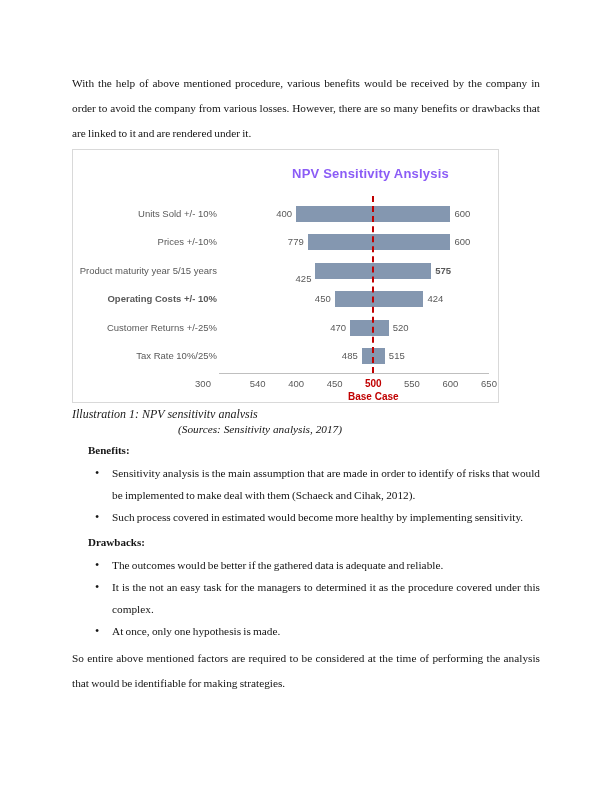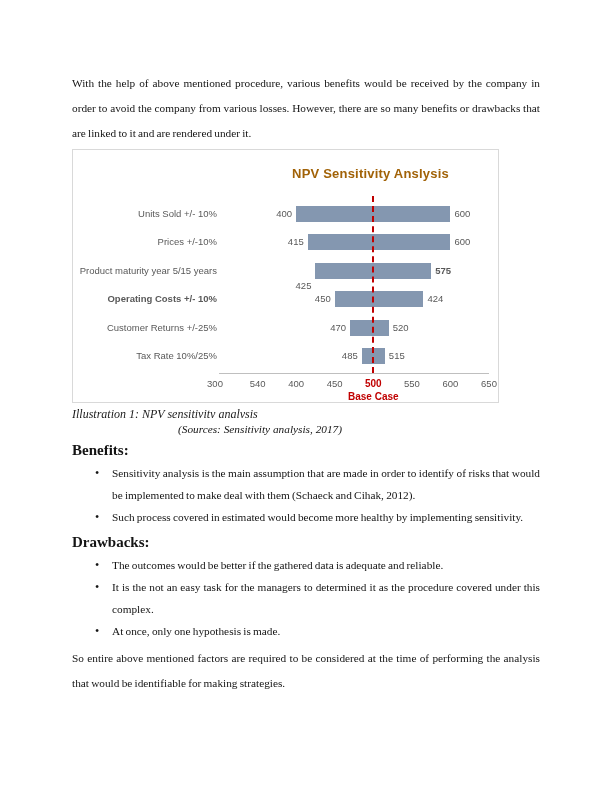--- a/index.html
+++ b/index.html
@@ -11,40 +11,40 @@
   }
   .body-text{margin:0; line-height:25px; text-align:justify; word-spacing:-0.6px;font-family:Liberation Serif, serif;}
   .figure{
     margin-top:3px; width:427px; height:254px; box-sizing:border-box;
     border:1px solid #d9d9d9; background:#ffffff; position:relative;
   }
   .chart{position:absolute; left:0; top:0; right:0; bottom:0;
     font-family:"Liberation Sans","DejaVu Sans",sans-serif;}
   .chart-title{
     position:absolute; left:170px; right:0; top:16px; text-align:center;
-    font-weight:bold; font-size:13px; color:#a16207; letter-spacing:.2px;
+    font-weight:bold; font-size:13px; color:#8b5cf6; letter-spacing:.2px;
   }
   .cat{position:absolute; left:4px; width:140px; text-align:right;
     font-size:9.5px; color:#595959; line-height:12px;}
   .bar{position:absolute; height:16px;}
   .vlabel{position:absolute; width:34px; font-size:9.5px; color:#595959; line-height:12px;}
   .vlabel.lo{text-align:right;}
   .vlabel.hi{text-align:left;}
   .axis{position:absolute; height:1px; background:#bfbfbf;}
   .dash{position:absolute; width:0; border-left:2px dashed #c00000;}
   .tick{position:absolute; width:40px; text-align:center; font-size:9.5px; color:#595959; line-height:12px;}
   .tick.base{color:#c00000; font-weight:bold; font-size:10px;}
   .base-label{position:absolute; width:70px; text-align:center; font-weight:bold;
     font-size:10px; color:#c00000; line-height:12px;}
   .caption{
     margin-top:4px; font-style:italic; font-size:12px; line-height:14px;
     height:11px; overflow:hidden; color:#1a1a1a;
   }
   .source{margin:4px 0 0 106px; font-style:italic; font-size:11.3px; line-height:15px;}
-  .heading{margin:6px 0 0 0; font-weight:bold; line-height:15px; font-size:15px;}
+  .heading{margin:6px 0 0 16px; font-weight:bold; line-height:15px; font-size:11px;}
   ul.bullets{margin:5px 0 0 0; padding:0; list-style:none;}
   ul.bullets li{
     position:relative; padding-left:40px; line-height:21.5px; margin-bottom:1px;
     text-align:justify; word-spacing:-0.6px;
   }
   ul.bullets li::before{content:"\2022"; position:absolute; left:23px; font-size:12px;}
   .closing{margin-top:3px;}
 </style>
 </head>
 <body>
@@ -56,41 +56,41 @@
   <div class="figure">
     <div class="chart">
       <div class="chart-title">NPV Sensitivity Anslysis</div>
 
     <div class="cat" style="top: 58px;">Units Sold +/- 10%</div>
         <div class="bar" style="left: 223.143px; width: 154.286px; top: 56px; background: rgb(132, 151, 176);"></div>
         <div class="vlabel lo" style="left: 185.143px; top: 58px;">400</div>
         <div class="vlabel hi" style="left: 381.429px; top: 58px;">600</div>
         <div class="cat" style="top: 86.4px;">Prices +/-10%</div>
         <div class="bar" style="left: 234.714px; width: 142.714px; top: 84.4px; background: rgb(132, 151, 176);"></div>
-        <div class="vlabel lo" style="left: 196.714px; top: 86.4px;">415</div>
+        <div class="vlabel lo" style="left: 196.714px; top: 86.4px;">779</div>
         <div class="vlabel hi" style="left: 381.429px; top: 86.4px;">600</div>
         <div class="cat" style="top: 114.8px;">Product maturity year 5/15 years</div>
         <div class="bar" style="left: 242.429px; width: 115.714px; top: 112.8px; background: rgb(132, 151, 176);"></div>
-        <div class="vlabel lo" style="left: 204.429px; top: 130px;">425</div>
+        <div class="vlabel lo" style="left: 204.429px; top: 123px;">425</div>
         <div class="vlabel hi" style="left: 362.143px; top: 114.8px; font-weight: bold;">575</div>
         <div class="cat" style="top: 143.2px; font-weight: bold;">Operating Costs +/- 10%</div>
         <div class="bar" style="left: 261.714px; width: 88.7143px; top: 141.2px; background: rgb(132, 151, 176);"></div>
         <div class="vlabel lo" style="left: 223.714px; top: 143.2px;">450</div>
         <div class="vlabel hi" style="left: 354.429px; top: 143.2px;">424</div>
         <div class="cat" style="top: 171.6px;">Customer Returns +/-25%</div>
         <div class="bar" style="left: 277.143px; width: 38.5714px; top: 169.6px; background: rgb(132, 151, 176);"></div>
         <div class="vlabel lo" style="left: 239.143px; top: 171.6px;">470</div>
         <div class="vlabel hi" style="left: 319.714px; top: 171.6px;">520</div>
         <div class="cat" style="top: 200px;">Tax Rate 10%/25%</div>
         <div class="bar" style="left: 288.714px; width: 23.1429px; top: 198px; background: rgb(132, 151, 176);"></div>
         <div class="vlabel lo" style="left: 250.714px; top: 200px;">485</div>
         <div class="vlabel hi" style="left: 315.857px; top: 200px;">515</div>
         <div class="axis" style="left: 146px; width: 270px; top: 223px; background: rgb(191, 191, 191);"></div>
         <div class="dash" style="left: 299.286px; top: 46px; height: 177px; border-left-color: rgb(192, 0, 0);"></div>
-        <div class="tick" style="left: 122px; top: 228px;">300</div>
+        <div class="tick" style="left: 110px; top: 228px;">300</div>
         <div class="tick" style="left: 164.571px; top: 228px;">540</div>
         <div class="tick" style="left: 203.143px; top: 228px;">400</div>
         <div class="tick" style="left: 241.714px; top: 228px;">450</div>
         <div class="tick base" style="left: 280.286px; top: 228px;">500</div>
         <div class="tick" style="left: 318.857px; top: 228px;">550</div>
         <div class="tick" style="left: 357.429px; top: 228px;">600</div>
         <div class="tick" style="left: 396px; top: 228px;">650</div>
         <div class="base-label" style="left: 265.286px; top: 241px; color: rgb(192, 0, 0);">Base Case</div>
       </div>
   </div>

